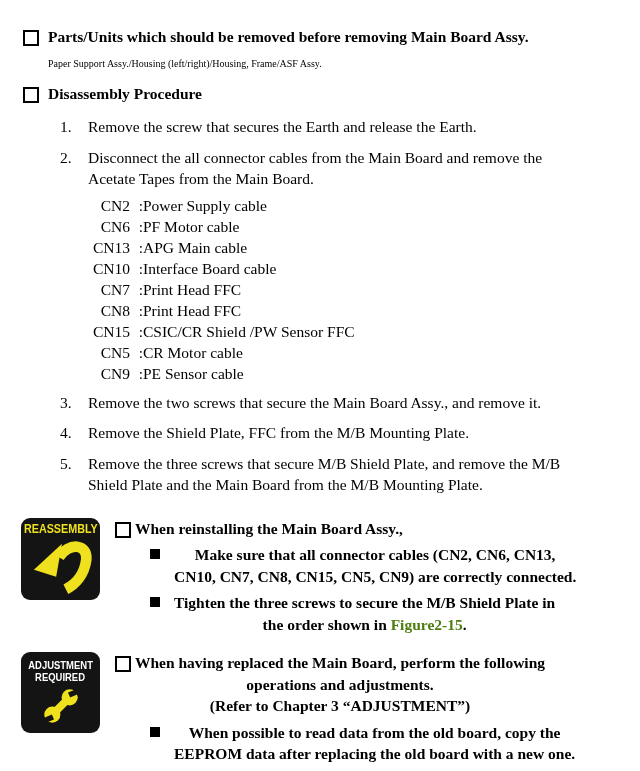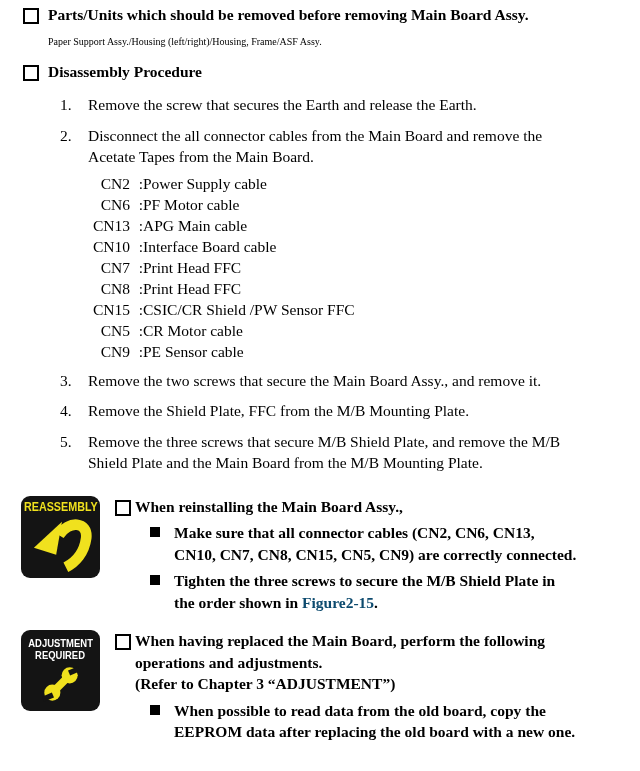--- a/index.html
+++ b/index.html
@@ -3,21 +3,21 @@
 <meta charset="utf-8">
 <style>
   html,body { margin:0; padding:0; }
   body {
     width:640px; height:771px;
     background:#ffffff;
     font-family:"Liberation Serif", serif;
     color:#000;
     overflow:hidden;
   }
-  .page { position:relative; width:640px; height:771px; padding-top:4px; box-sizing:border-box; }
+  .page { position:relative; width:640px; height:771px; padding-top:26px; box-sizing:border-box; }
 
   
   .check-item { display:flex; margin-left:23px; }
   .checkbox {
     width:12px; height:12px; border:2px solid #000;
     margin-top:4px; flex:none; background:#fff;
   }
   .check-item > .ci-text {
     margin-left:9px; font-weight:bold;
     font-size:15.5px; line-height:22px; white-space:pre-line;
@@ -33,21 +33,21 @@
   .step .num { width:28px; flex:none; }
   .step .step-text { white-space:pre-line; }
 
   
   .cn-table { margin-left:88px; margin-top:5px; font-size:15.5px; line-height:21px; }
   .cn-row { display:flex;text-align:right; }
   .cn-id { width:42px; flex:none; }
   .cn-colon { width:13px; flex:none; }
 
   
-  .badge-row { display:flex; align-items:flex-start; }
+  .badge-row { display:flex; align-items:flex-start;text-align:center; }
   .badge {
     width:79px; flex:none; margin-left:21px;
     background:#141414; border-radius:9px;
     display:flex; flex-direction:column; align-items:center;
     box-sizing:border-box;
   }
   .badge.reassembly { height:82px; padding-top:5px; }
   .badge.adjustment { height:81px; padding-top:7px; }
   .badge-label {
     font-family:"Liberation Sans", sans-serif;
@@ -63,21 +63,21 @@
   .badge-heading > .ci-text {
     margin-left:4px; font-weight:bold;
     font-size:15.5px; line-height:21.5px; white-space:pre-line;
   }
   .sub-bullet { display:flex; margin-left:35px; margin-top:5px; }
   .sq-bullet { width:10px; height:10px; background:#000; margin-top:5px; flex:none; }
   .sub-bullet .sb-text {
     margin-left:14px; font-weight:bold;
     font-size:15.5px; line-height:21.5px; white-space:pre-line;
   }
-  .fig-link { color:#0c4a6e; font-weight:bold; text-decoration:none; }
+  .fig-link { color:#4d7c0f; font-weight:bold; text-decoration:none; }
 
   .gap-reassembly { height:22px; }
   .gap-adjustment { height:17px; }
 </style>
 </head>
 <body>
 
 <div class="page">
 
   <div class="check-item">

